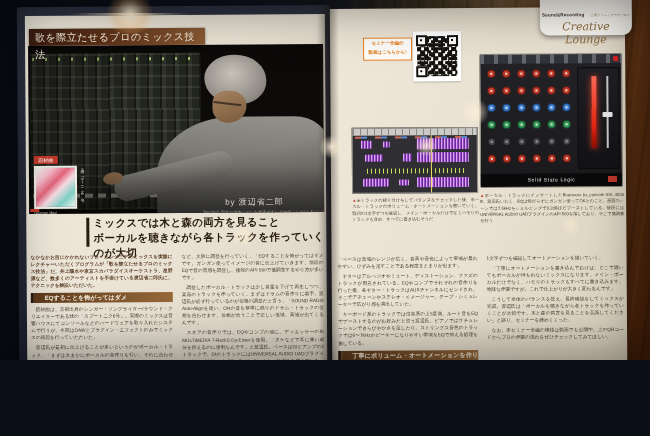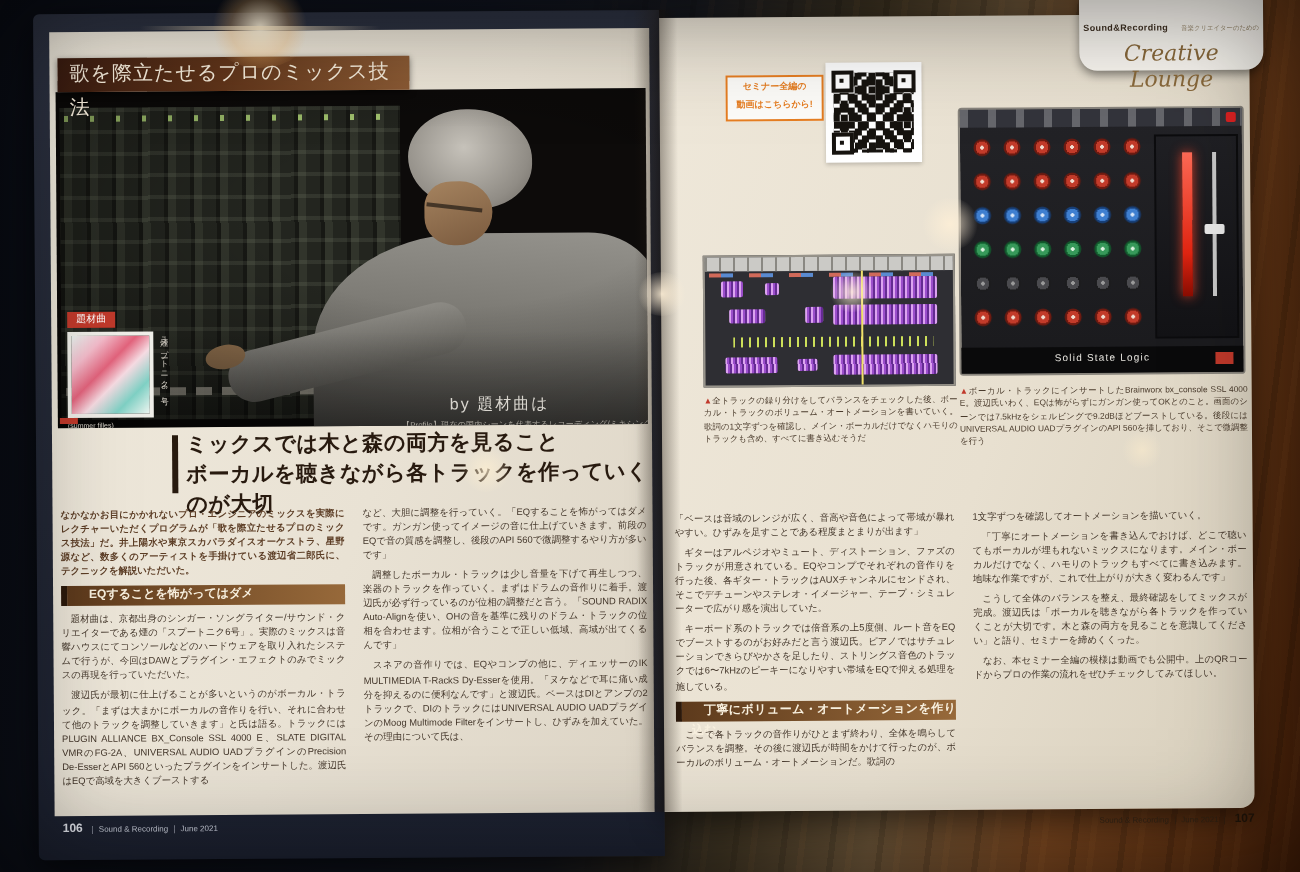--- a/index.html
+++ b/index.html
@@ -1,18 +1,18 @@
 <!DOCTYPE html>
 <html><head>
 <meta charset="utf-8">
 <style>
   * { margin:0; padding:0; box-sizing:border-box; }
   html,body { width:650px; height:436px; overflow:hidden; background:#0c0f17;
     font-family:"Liberation Sans","DejaVu Sans",sans-serif; }
-  .scene { position:absolute; inset:0; width:650px; height:436px; overflow:hidden; }
+  .scene { position:absolute; inset:0; width:650px; height:360px; overflow:hidden; }
 
   
   .bg-base { position:absolute; inset:0;
     background:linear-gradient(100deg,#0a0d15 0%,#10141f 34%,#181a20 48%,#3d3322 60%,#6a5438 70%,#77451f 82%,#5a2e10 94%,#461f08 100%); }
   .bg-streaks { position:absolute; top:0; right:0; width:58%; height:100%; opacity:.55;
     background:repeating-linear-gradient(97deg, rgba(0,0,0,.22) 0 3px, transparent 3px 9px, rgba(255,170,90,.08) 9px 12px, transparent 12px 24px);
     -webkit-mask-image:linear-gradient(to right, transparent, #000 35%); mask-image:linear-gradient(to right, transparent, #000 35%); }
   .glow { position:absolute; border-radius:50%; pointer-events:none; }
   .g1 { left:104px; top:-6px; width:52px; height:40px; background:radial-gradient(circle,rgba(255,244,220,.95),rgba(255,190,110,.3) 45%,transparent 72%); }
   .g1s { position:absolute; left:70px; top:13px; width:120px; height:2px; background:linear-gradient(90deg,transparent,rgba(255,235,200,.8),transparent); }
@@ -188,21 +188,21 @@
       <div class="console-strips"></div>
       <div class="strip-leds"></div>
       <div class="strip-tape"></div>
       <div class="eng-body"></div>
       <div class="eng-arm"></div>
       <div class="eng-hand"></div>
       <div class="eng-hair"></div>
       <div class="eng-face"></div>
       <div class="eng-glasses"></div>
       <div class="photo-shade"></div>
-      <div class="byline">by 題材曲は</div>
+      <div class="byline">by 渡辺省二郎</div>
       <div class="profile">【Profile】現在の国内シーンを代表するレコーディング/ミキシング・エンジニアの一人。これまでに井上陽水、坂本真綾、布袋寅泰、sumika、東京スカパラダイスオーケストラ、ビッケブランカ、星野源、moumoonなど数多くのアーティストの作品を手掛けている。</div>
     </div>
 
     <div class="album">
       <div class="album-tag">題材曲</div>
       <div class="album-art"></div>
       <div class="album-caption-v">煙『スプートニク6号』</div>
       <div class="album-sub">(summer filles)</div>
       <div class="album-red"></div>
     </div>

